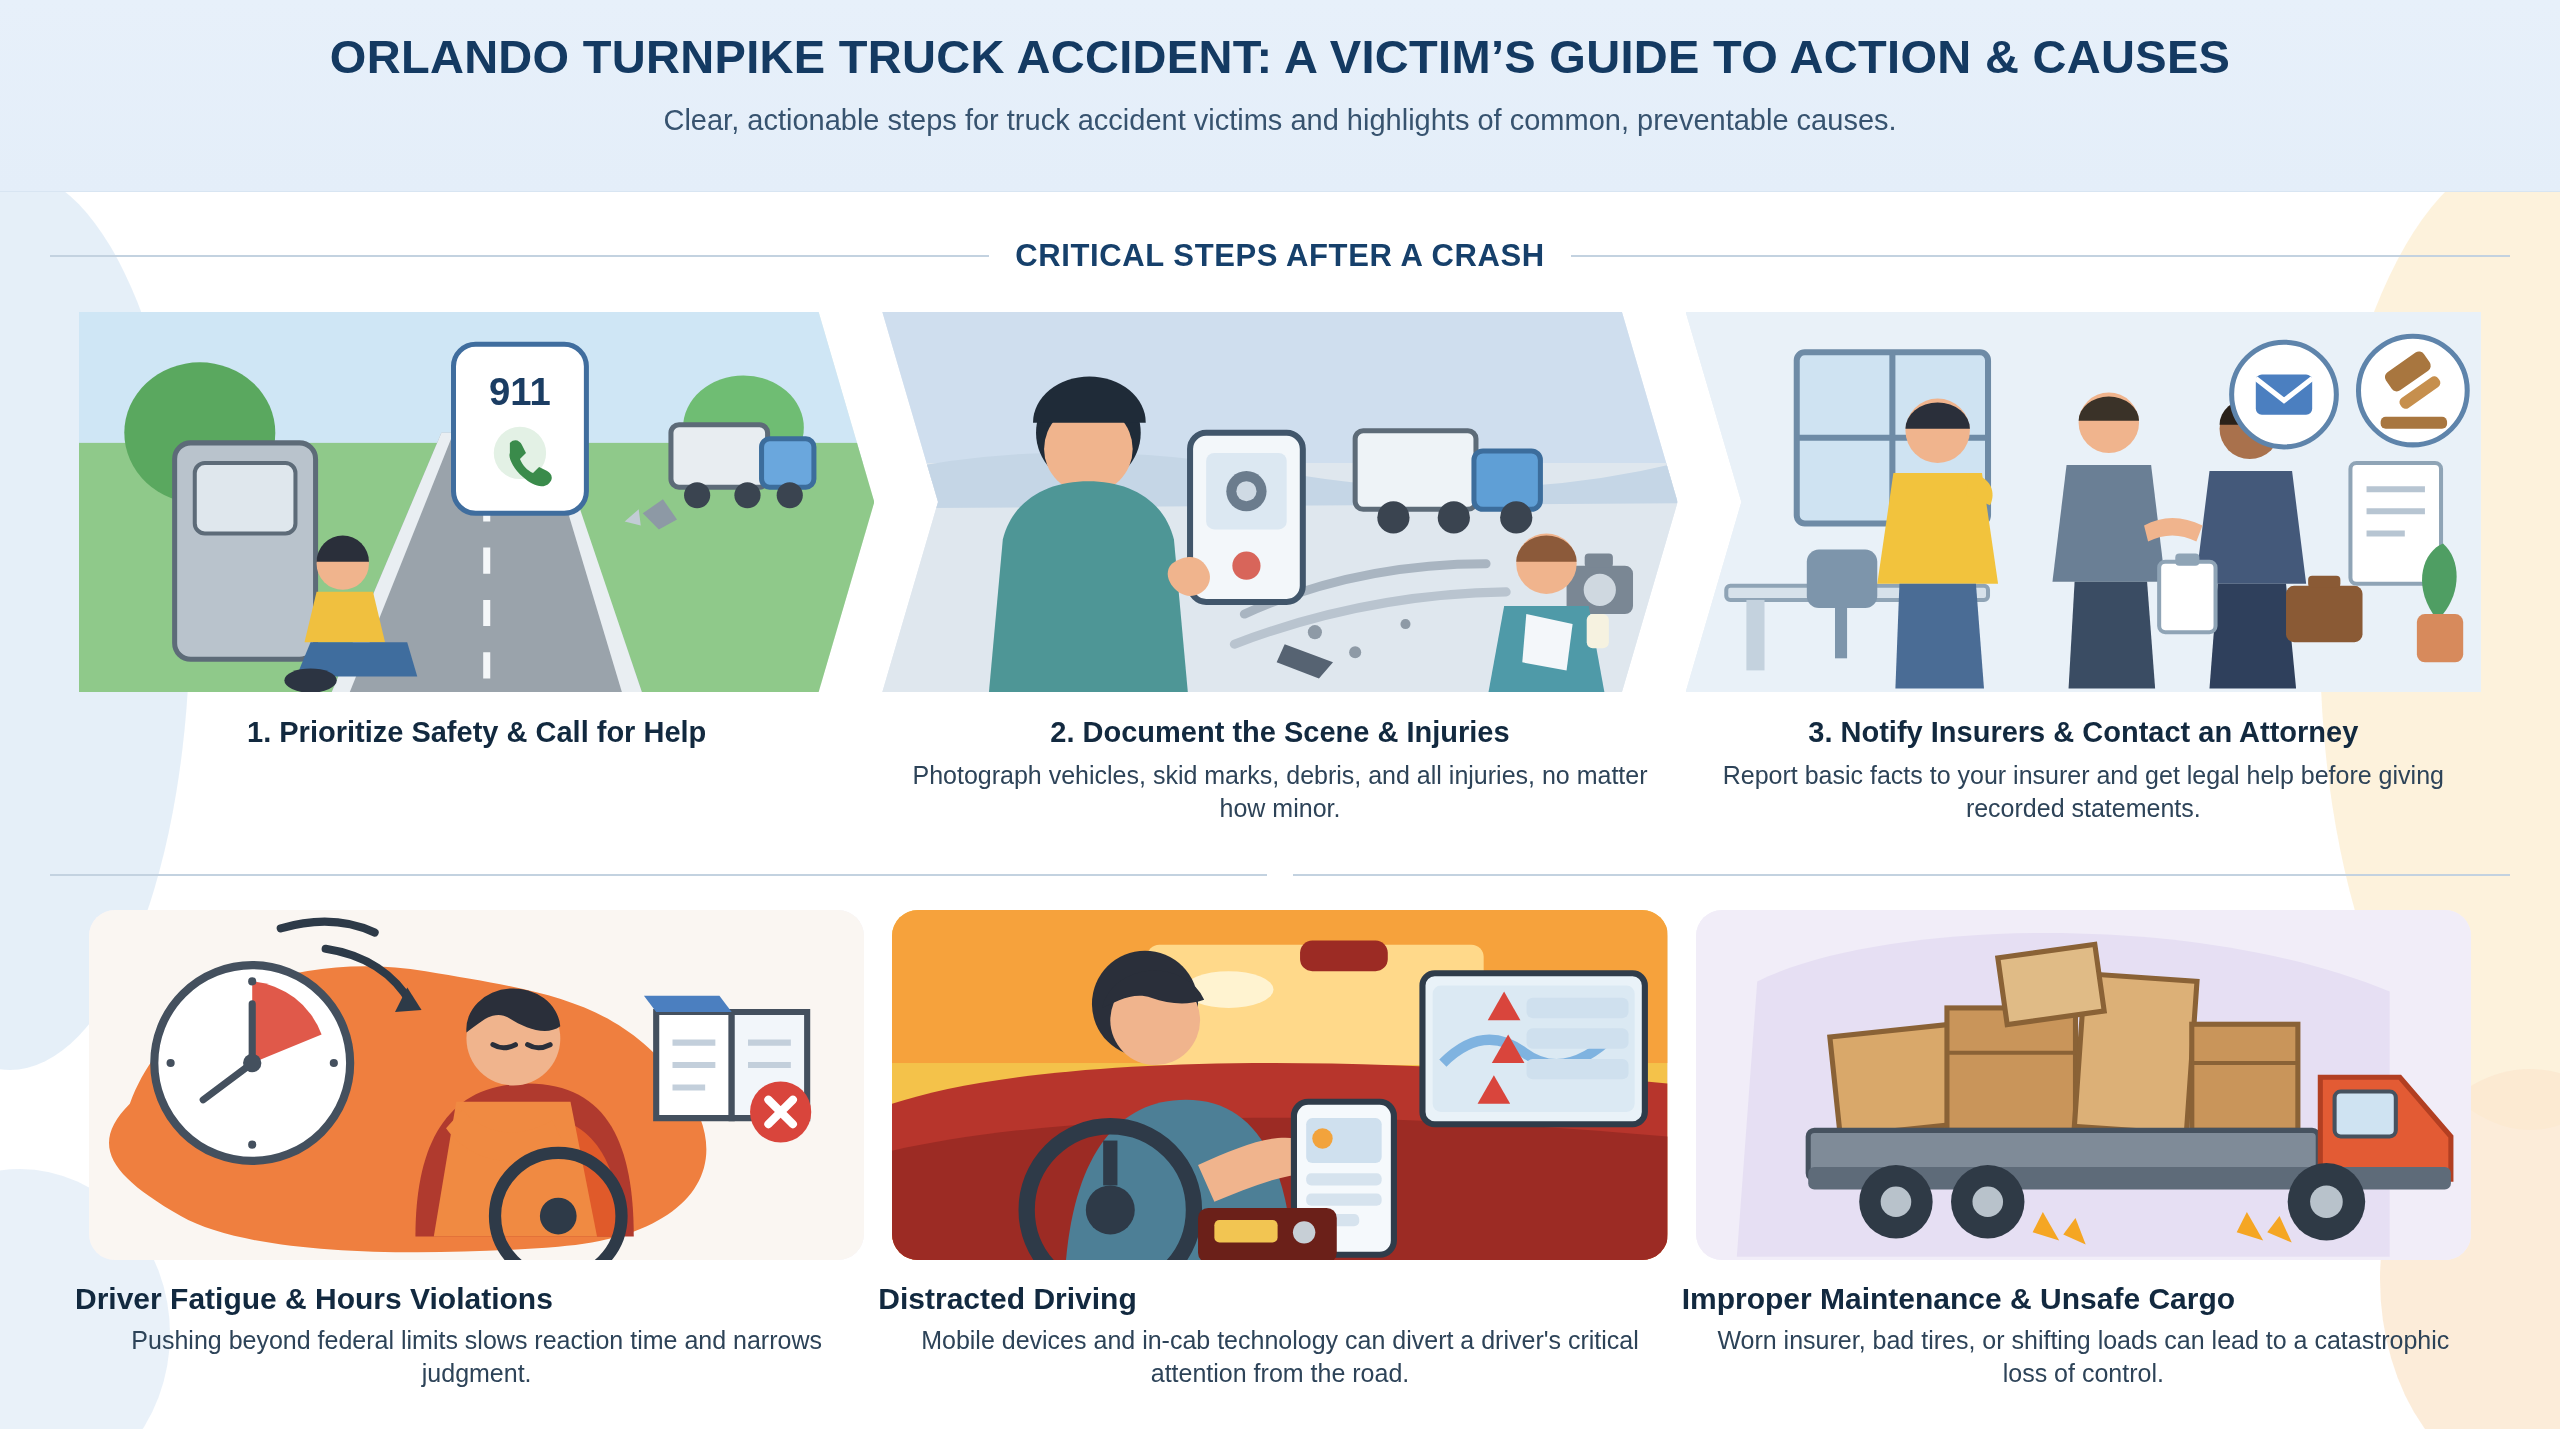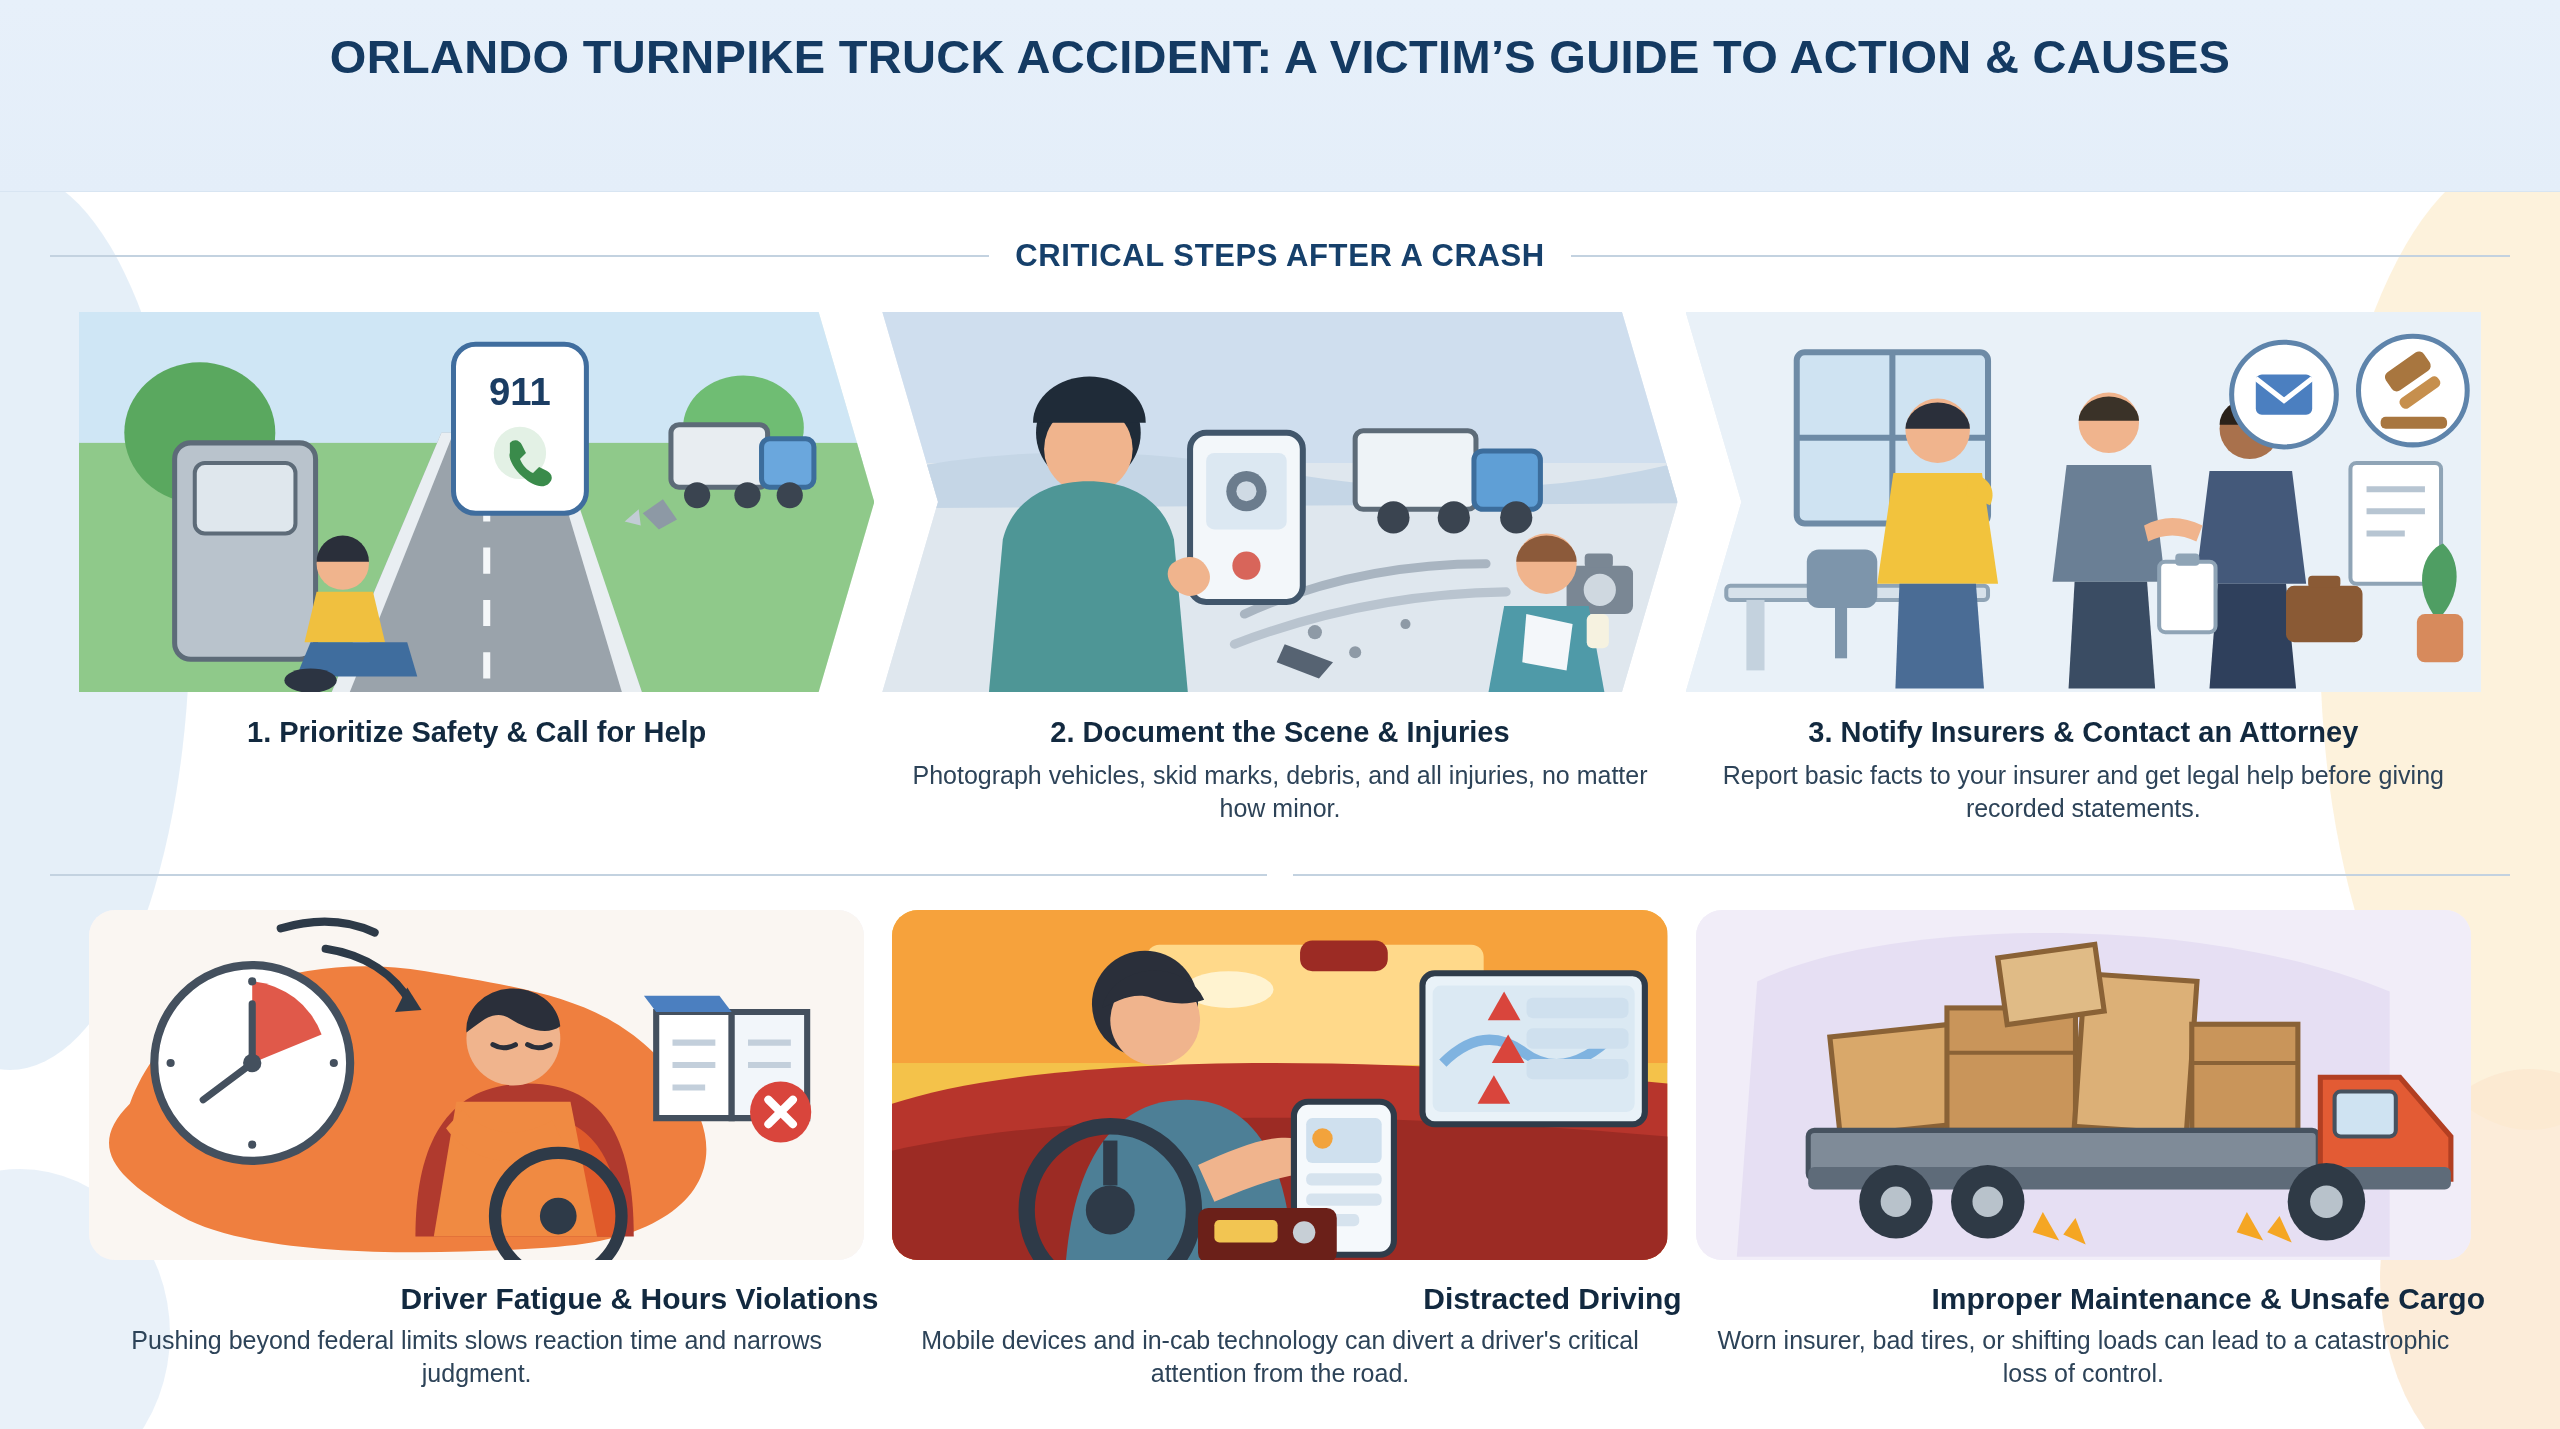--- a/index.html
+++ b/index.html
@@ -93,39 +93,40 @@
   .card-body {
     text-align: center; font-size: 25px; color: #2d4358;
     margin-top: 10px; line-height: 1.33; padding: 0 24px;
   }
 
   
   .cause-img {
     height: 350px; margin: 0 14px; border-radius: 26px; position: relative; overflow: hidden;
     background: #f4f1fa;
   }
-  .cause-title { text-align:right; font-size: 30px; font-weight: 700; color:#12293f; margin-top: 22px;}
+  .cause-title { text-align:left; font-size: 30px; font-weight: 700; color:#12293f; margin-top: 22px;}
   .cause-body { text-align:center; font-size: 25px; color:#2d4358; margin-top: 8px; line-height:1.33; padding: 0 30px;}
 
   
   .ill { position: absolute; inset: 0; }
   svg { display: block; }
 </style>
 </head>
 <body>
 
 <div class="page">
 
   <div class="blob blob-left"></div>
   <div class="blob blob-right"></div>
   <div class="blob blob-right2"></div>
   <div class="blob blob-bottomleft"></div>
 
   <div class="header">
     <h1>ORLANDO TURNPIKE TRUCK ACCIDENT: A VICTIM’S GUIDE TO ACTION &amp; CAUSES</h1>
+    <p>Clear, actionable steps for truck accident victims and highlights of common, preventable causes.</p>
   </div>
 
   <div class="section-title-wrap" style="margin-top:46px;">
     <div class="rule"></div>
     <div class="section-title">CRITICAL STEPS AFTER A CRASH</div>
     <div class="rule"></div>
   </div>
 
   <div class="cards" style="margin-top:34px;">
 

